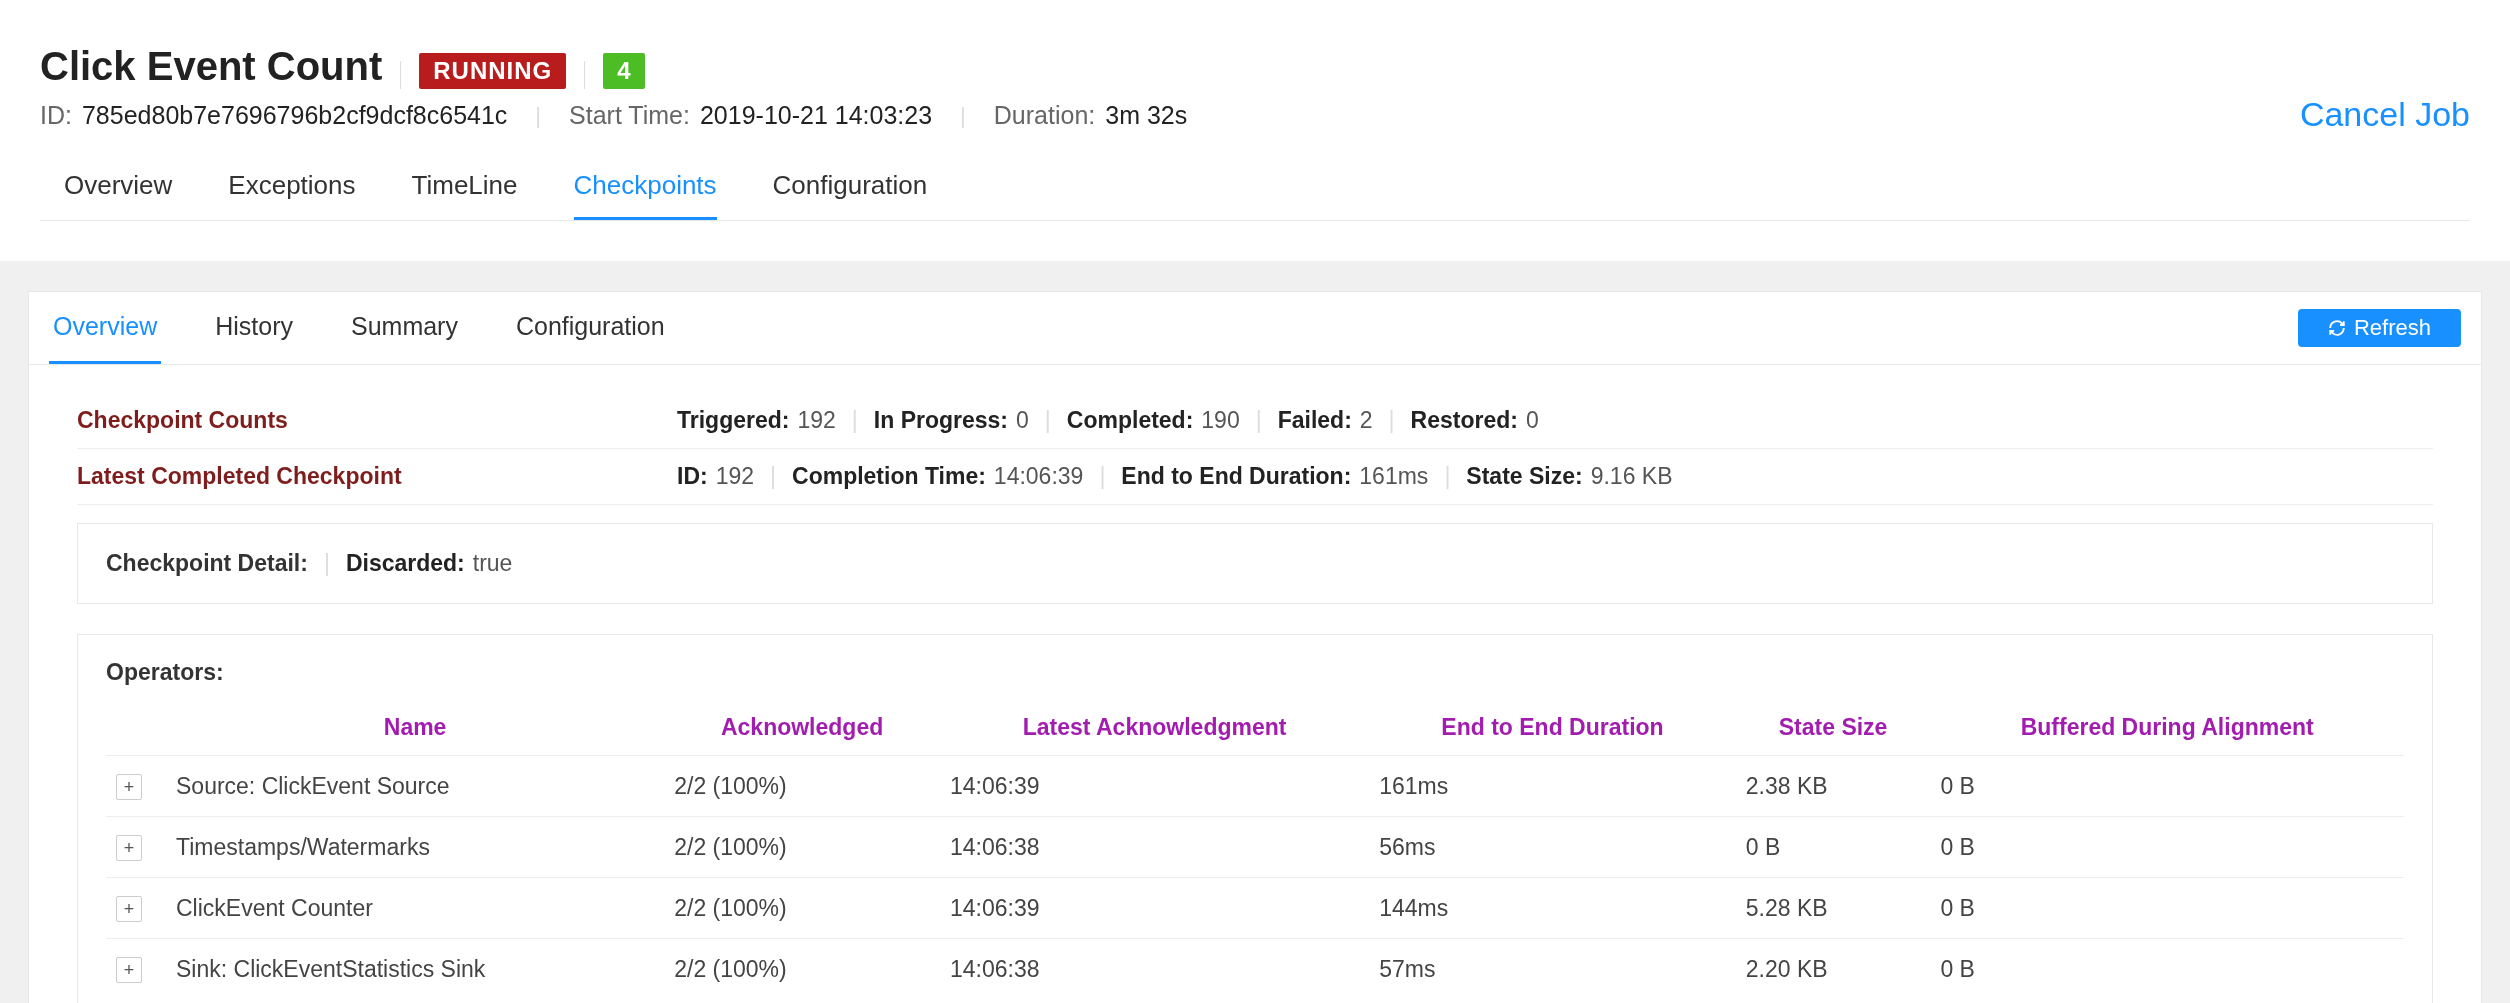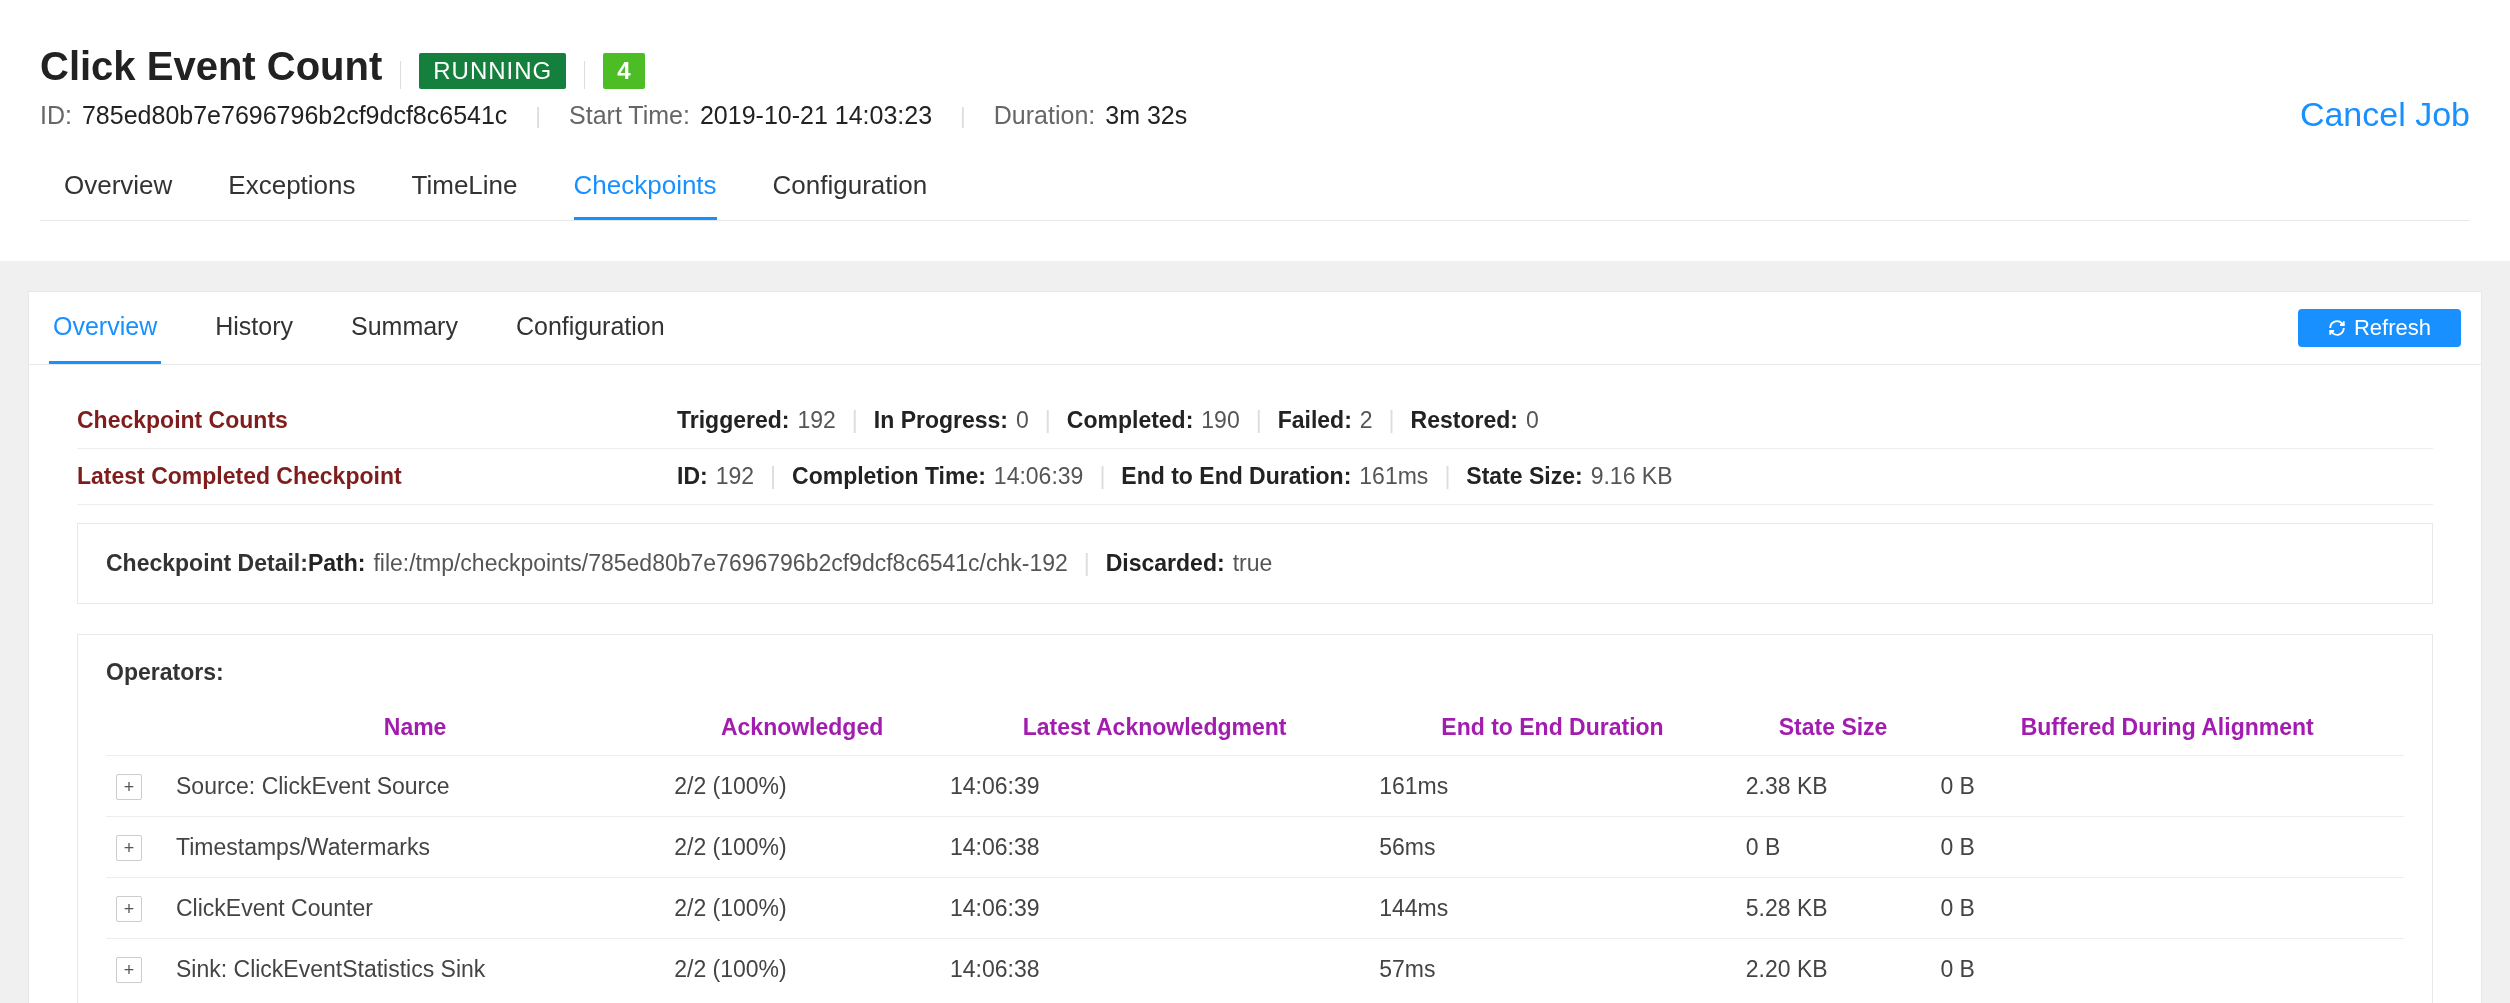--- a/index.html
+++ b/index.html
@@ -4,21 +4,21 @@
 <style>
   * { box-sizing: border-box; }
   html, body { margin: 0; padding: 0; font-family: "Segoe UI", -apple-system, "Helvetica Neue", Arial, sans-serif; color: #333; background: #fff; }
   body { width: 2510px; transform-origin: top left; }
   .wrap { padding: 24px 40px 40px 40px; }
 
   
   .hdr-title-row { display: flex; align-items: flex-end; gap: 18px; }
   .job-title { font-size: 40px; font-weight: 600; color: #222; }
   .vdiv { width: 1px; height: 28px; background: #ddd; }
-  .badge-running { background: #15803d; color: #fff; font-weight: 400; letter-spacing: 1px; font-size: 24px; padding: 4px 14px; border-radius: 2px; margin-top: 29px; }
+  .badge-running { background: #b91c1c; color: #fff; font-weight: 700; letter-spacing: 1px; font-size: 24px; padding: 4px 14px; border-radius: 2px; margin-top: 29px; }
   .badge-count  { background: #4dbd26; color: #fff; font-weight: 700; font-size: 24px; padding: 4px 14px; border-radius: 2px; }
 
   .hdr-meta-row { display: flex; align-items: center; margin-top: 12px; font-size: 25px; color: #555; position: relative; }
   .meta-pair { display: flex; gap: 10px; align-items: baseline; }
   .meta-label { color: #666; font-weight: 400; }
   .meta-value { font-weight: 400; color: #222; }
   .meta-sep { margin: 0 28px; color: #ddd; font-size: 22px; }
   .cancel { position: absolute; right: 0; top: -6px; font-size: 34px; color: #1890ff; cursor: pointer; }
 
   
@@ -179,24 +179,20 @@
           <span class="kvsep">|</span>
           <span class="kvpair">
               <span class="kvk">State Size:</span>
               <span class="kvv">9.16 KB</span>
             </span>
         </span>
       </div>
 
       <div class="detail-box">
         <span class="dlabel">Checkpoint Detail:</span>
-        <span class="detail-pair">
-            <span class="kvk">Path:</span>
-            <span class="kvv">file:/tmp/checkpoints/785ed80b7e7696796b2cf9dcf8c6541c/chk-192</span>
-          </span>
         <span class="kvsep">|</span>
         <span class="detail-pair">
             <span class="kvk">Discarded:</span>
             <span class="kvv">true</span>
           </span>
       </div>
 
       <div class="ops-box">
         <div class="ops-title">Operators:</div>
         <table class="ops">

